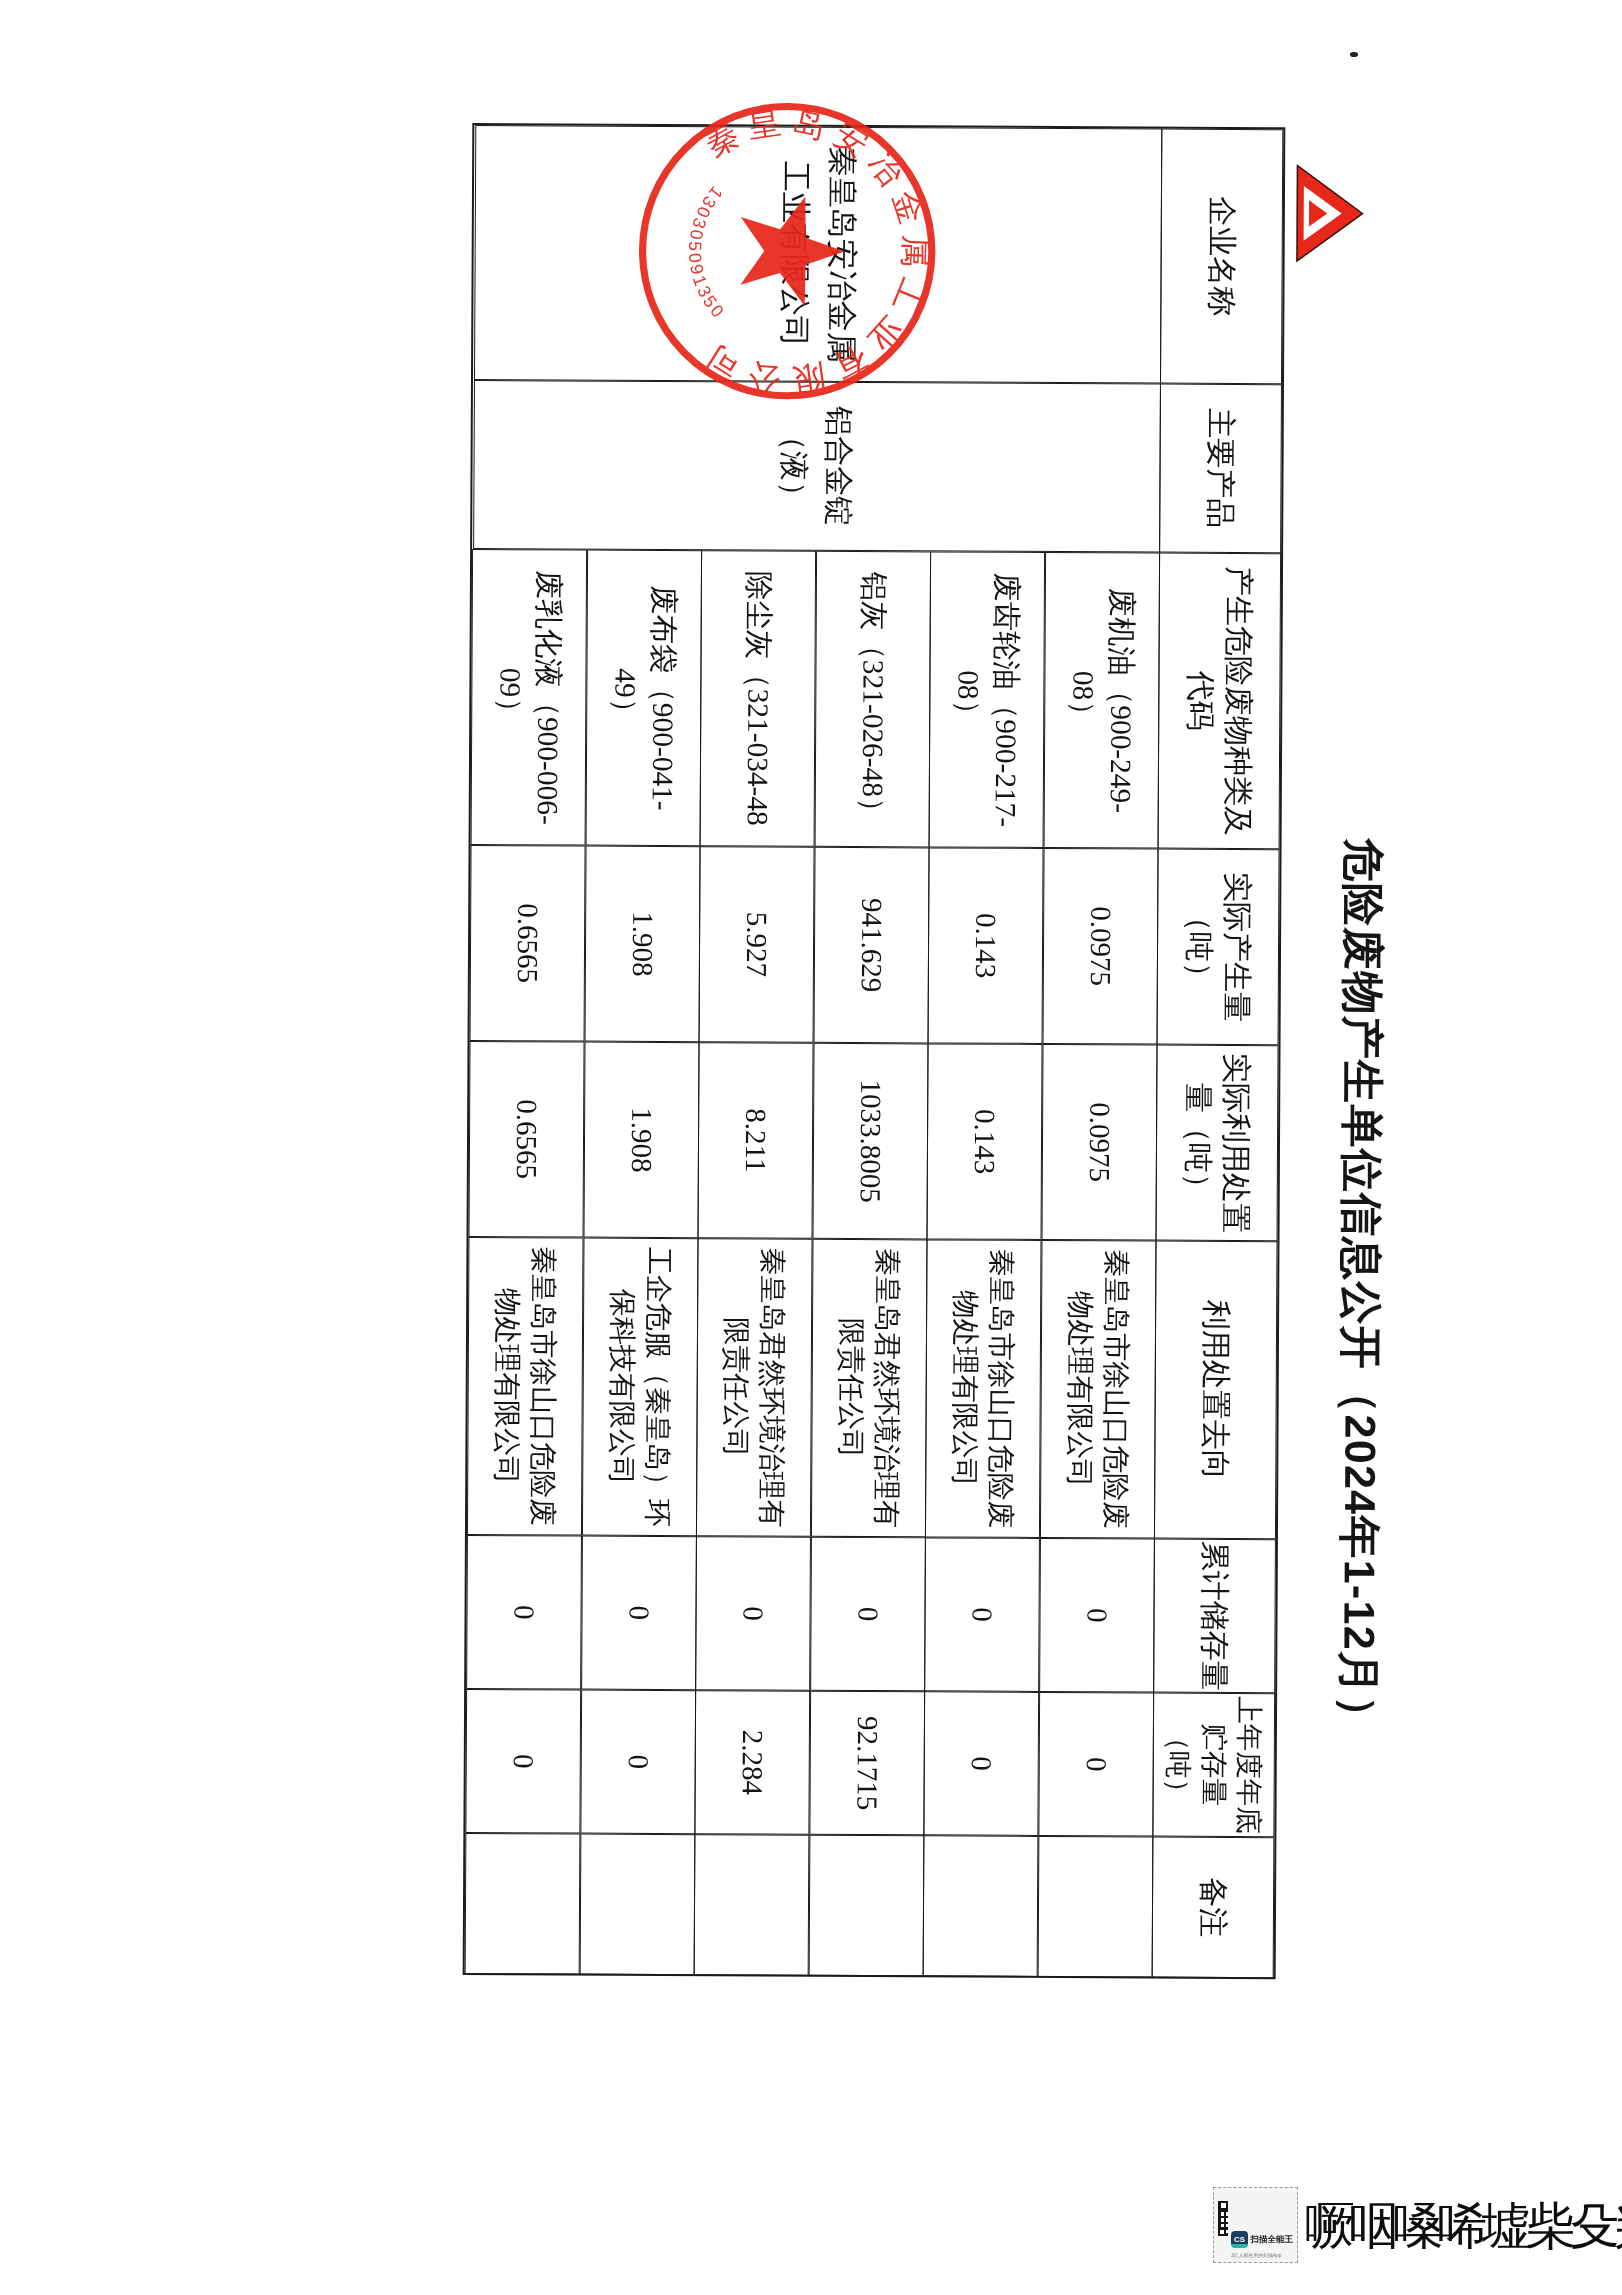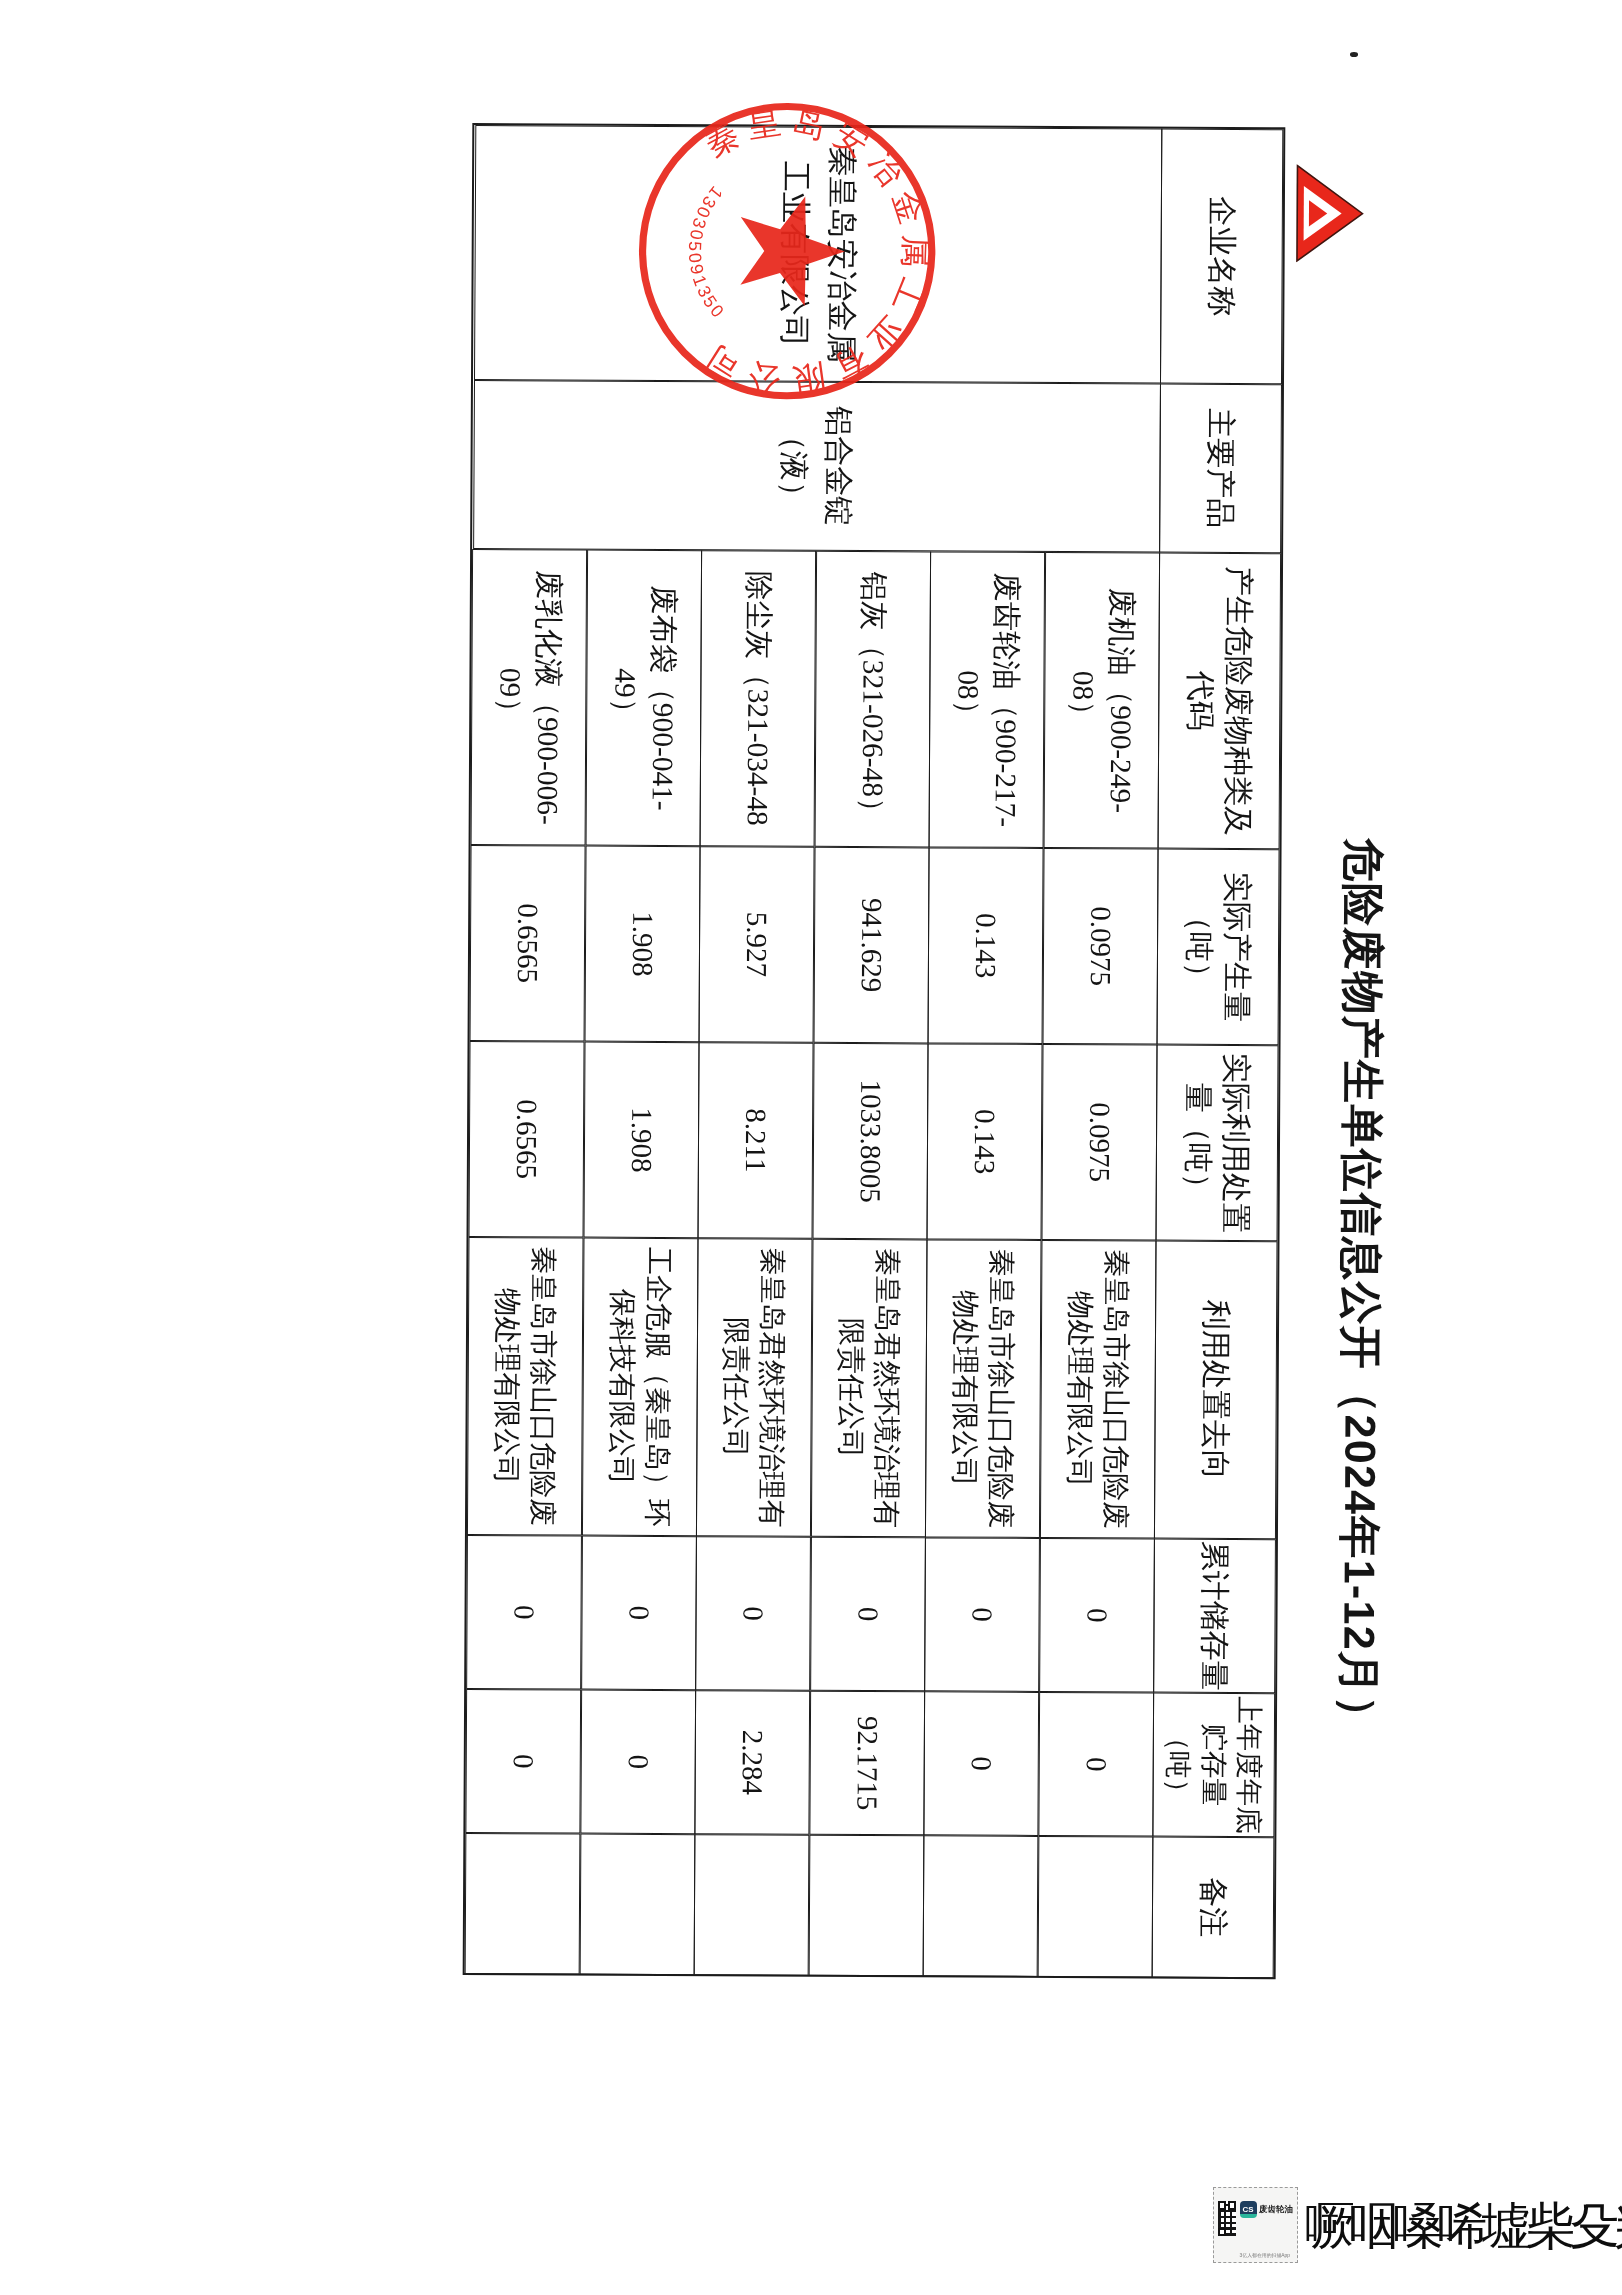--- a/index.html
+++ b/index.html
@@ -27,21 +27,21 @@
 
   
   #scan-box{position:absolute;left:1213px;top:2187px;width:85px;height:76px;
             border:1.3px dashed #9a9a9a;background:#f5f5f4;box-sizing:border-box;
             display:flex;padding:3.9px;gap:3.3px;font-family:"Liberation Sans",sans-serif;}
   .qr{width:35px;height:35px;margin-top:9.2px;position:relative;background:
       repeating-linear-gradient(90deg,#151515 0 2.6px,rgba(255,255,255,0) 2.6px 5.9px),
       repeating-linear-gradient(0deg,#151515 0 2.6px,#ffffff 2.6px 5.9px);}
   .qr i{position:absolute;width:8.5px;height:8.5px;background:#fff;border:2px solid #111;box-sizing:border-box;}
   .qr i.a{left:0;top:0}.qr i.b{right:0;top:0}.qr i.c{left:0;bottom:0}
-  .appcol{display:flex;flex-direction:column;justify-content:space-between;margin-top:9.2px;}
+  .appcol{display:flex;flex-direction:column;justify-content:flex-end;margin-top:9.2px;}
   .approw{display:flex;align-items:center;gap:2.6px;}
   .cs-badge{width:17px;height:17px;border-radius:3.9px;color:#fff;font-weight:bold;
             font-size:7.9px;display:flex;align-items:center;justify-content:center;
             background:linear-gradient(#1d3e5e 0 76%,#2ab69b 76% 100%);}
   .app-name{font-size:8.5px;font-weight:bold;color:#222;white-space:nowrap;}
   .app-tag{font-size:4.9px;color:#777;margin-top:3.9px;white-space:nowrap;}
   #wm-text{position:absolute;left:1305px;top:2193px;font-size:50px;color:#0d0d0d;
            letter-spacing:-5.9px;font-family:"Liberation Serif",serif;white-space:nowrap;}
   #spec{position:absolute;left:1350px;top:52px;width:7.9px;height:4.6px;background:#222;border-radius:50%;}
 </style>
@@ -143,20 +143,20 @@
 
 <div id="scan-box">
   <div class="qr">
       <i class="a"></i>
       <i class="b"></i>
       <i class="c"></i>
     </div>
   <div class="appcol">
     <div class="approw">
       <div class="cs-badge">CS</div>
-      <div class="app-name">废齿轮油</div>
+      <div class="app-name">扫描全能王</div>
     </div>
     <div class="app-tag">3亿人都在用的扫描App</div>
   </div>
 </div>
 <div id="wm-text">噘咽嗓唏墟柴殳判</div>
 <div id="spec"></div>
 
 
 </body></html>

